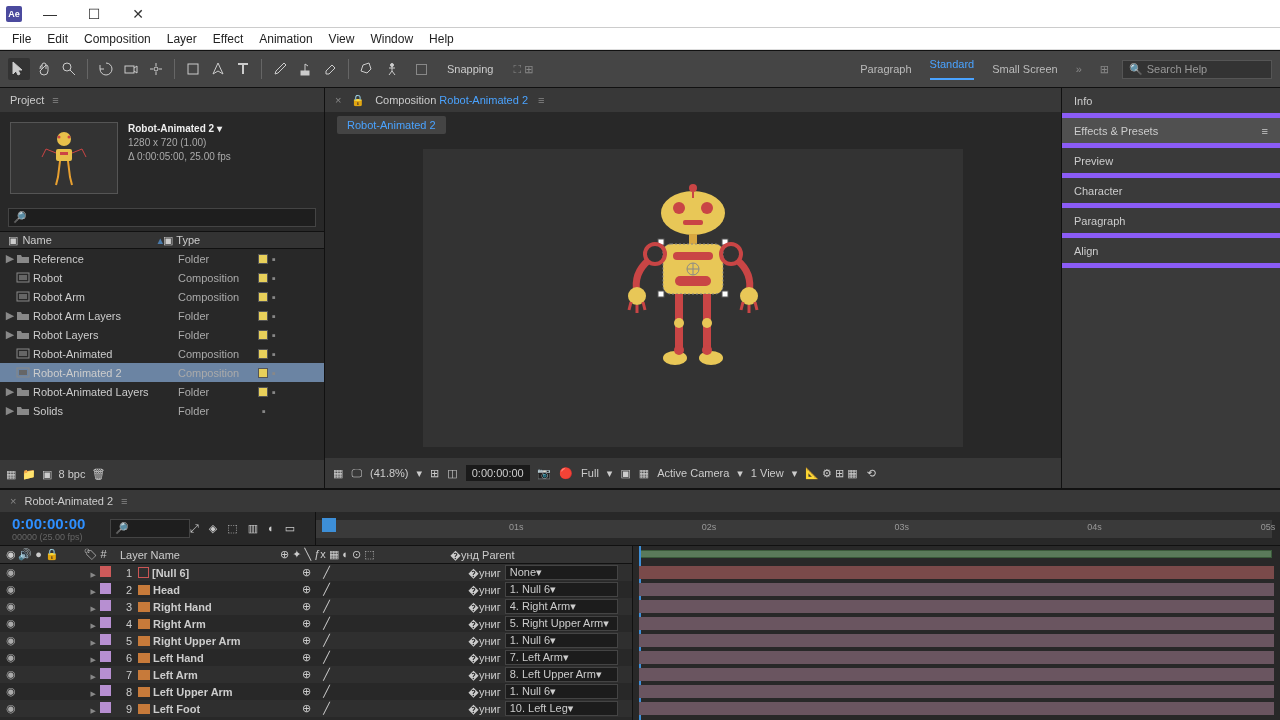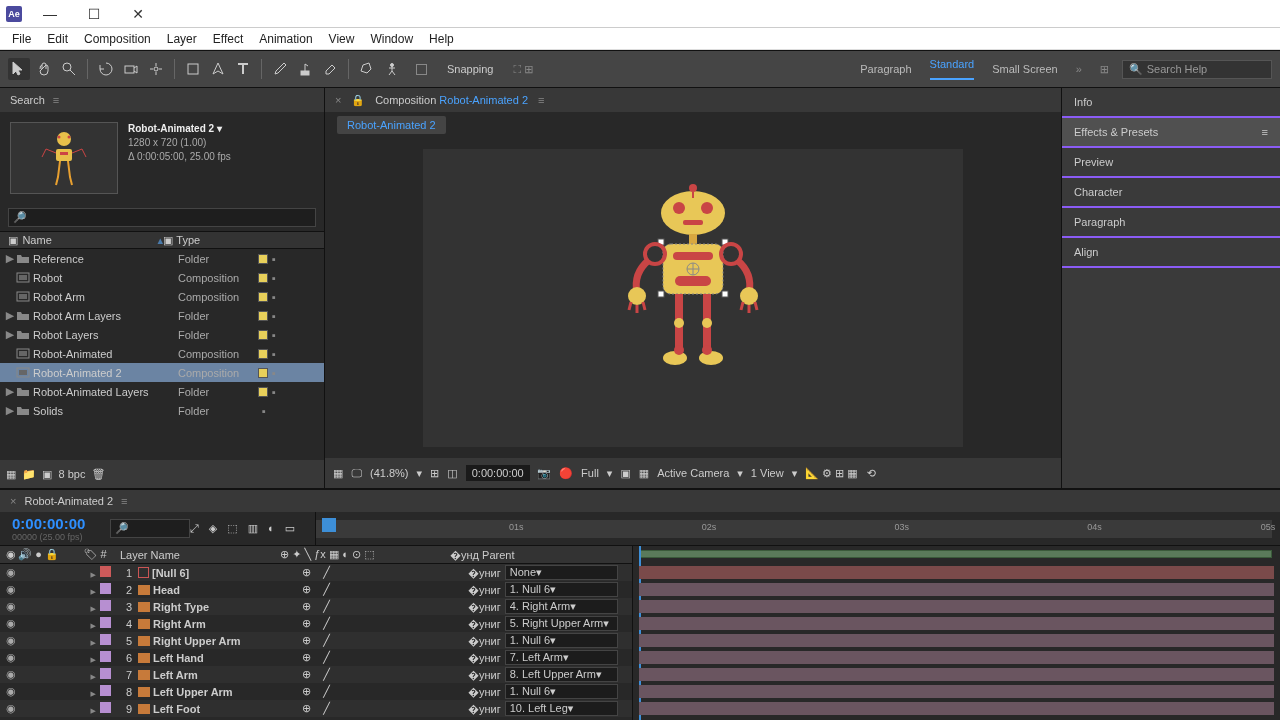--- a/index.html
+++ b/index.html
@@ -43,21 +43,21 @@
 .proj-footer { height:28px; background:#383838; display:flex; align-items:center; padding:0 6px; gap:6px; color:#aaa;}
 .comp-panel { flex:1; background:#282828; display:flex; flex-direction:column; border-right:1px solid #111;}
 .comp-hdr { height:24px; background:#383838; display:flex; align-items:center; padding:0 10px; gap:10px;}
 .comp-hdr .blue { color:#4aa3ff; }
 .comp-crumb { height:26px; display:flex; align-items:center; padding:0 12px;}
 .comp-crumb span { background:#444; padding:3px 10px; color:#4aa3ff; border-radius:2px;}
 .viewer { flex:1; background:#282828; display:flex; align-items:center; justify-content:center; position:relative;}
 .canvas { width:540px; height:298px; background:#333; display:flex; align-items:center; justify-content:center; position:relative;}
 .comp-footer { height:30px; background:#383838; display:flex; align-items:center; padding:0 8px; gap:8px; color:#aaa; font-size:10px;}
 .right-panel { width:218px; background:#3a3a3a; }
-.rp-item { height:30px; display:flex; align-items:center; padding:0 12px; color:#ccc; border-bottom:2px solid #8b5cf6;}
+.rp-item { height:30px; display:flex; align-items:center; padding:0 12px; color:#ccc; border-bottom:5px solid #8b5cf6;}
 .rp-item.active { background:#505050;}
 .timeline { height:254px; background:#282828; border-top:2px solid #111; display:flex; flex-direction:column;}
 .tl-hdr { height:22px; background:#383838; display:flex; align-items:center; padding:0 10px; gap:8px;}
 .tl-hdr .x { color:#888; }
 .tl-top { height:34px; display:flex; align-items:center; background:#282828; border-bottom:1px solid #111;}
 .tl-time { width:95px; padding-left:12px;}
 .tl-time .tc { color:#2e8fff; font-size:15px; font-weight:bold;}
 .tl-time .fps { color:#666; font-size:9px;}
 .tl-search { background:#1e1e1e; border:1px solid #444; padding:2px 4px; margin-left:15px; width:80px;}
 .tl-icons { margin-left:auto; display:flex; gap:10px; padding-right:10px; color:#888;}
@@ -209,21 +209,21 @@
   <div class="searchbox">
     <span>🔍</span>
     <span style="color:#999">Search Help</span>
   </div>
 </div>
 
 <div class="upper">
 
   <div class="project-panel">
     <div class="panel-hdr">
-      <span class="tab">Search</span>
+      <span class="tab">Project</span>
       <span style="color:#888">≡</span>
     </div>
     <div class="proj-info">
       <div class="proj-thumb">
         <svg width="60" height="58" viewBox="0 0 60 58">
           <circle cx="30" cy="10" r="7" fill="#e8c04a"></circle>
             <circle cx="25" cy="8" r="1.5" fill="#c44"></circle>
             <circle cx="35" cy="8" r="1.5" fill="#c44"></circle>
           <rect x="22" y="20" width="16" height="12" rx="2" fill="#e8c04a"></rect>
             <rect x="26" y="23" width="8" height="3" fill="#c44"></rect>
@@ -542,21 +542,21 @@
           </div>
           <div class="tl-row">
             <div class="eye">◉</div>
             <div class="num">
               <span class="arrow-r"></span>
             </div>
             <div class="lbl"><span style="background:#b78fd1"></span></div>
             <div style="width:18px;text-align:center">3</div>
             <div class="lname">
               <span style="width:12px;height:10px;background:#c77a3a;display:inline-block"></span>
-              <span class="b">Right Type</span>
+              <span class="b">Right Hand</span>
             </div>
             <div class="sw">
               <span>⊕</span>
               <span>╱</span>
             </div>
             <div class="par">
               <span>�униг</span>
               <div class="dd">
                 <span>4. Right Arm</span>
                 <span>▾</span>

